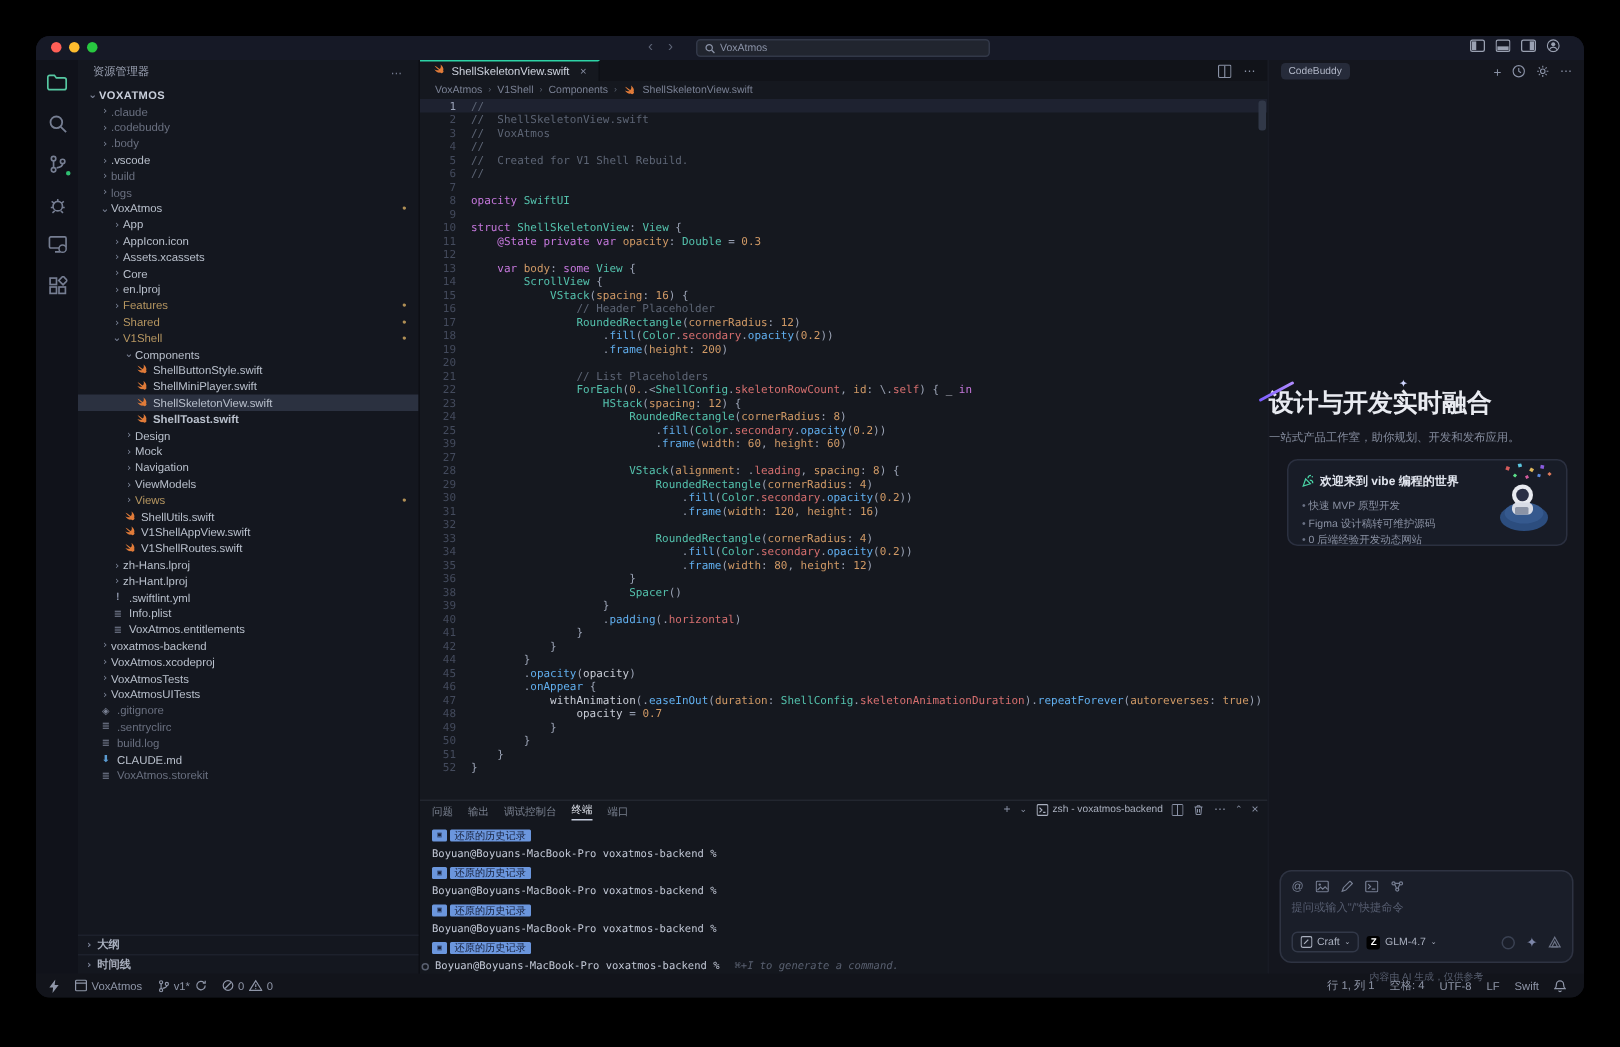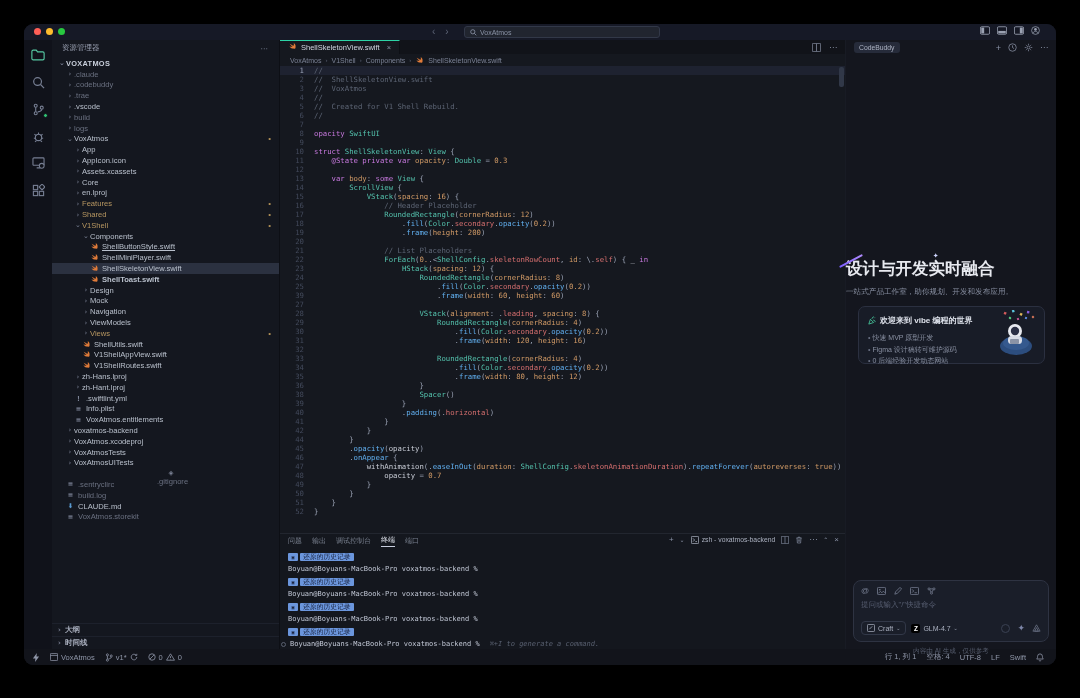--- a/index.html
+++ b/index.html
@@ -238,21 +238,21 @@
             <div class="trow dim" style="padding-left: 14px;">
               <span class="chev">›</span>
               <span>.claude</span>
             </div>
             <div class="trow dim" style="padding-left: 14px;">
               <span class="chev">›</span>
               <span>.codebuddy</span>
             </div>
             <div class="trow dim" style="padding-left: 14px;">
               <span class="chev">›</span>
-              <span>.trae</span>
+              <span>.body</span>
             </div>
             <div class="trow" style="padding-left: 14px;">
               <span class="chev">›</span>
               <span>.vscode</span>
             </div>
             <div class="trow dim" style="padding-left: 14px;">
               <span class="chev">›</span>
               <span>build</span>
             </div>
             <div class="trow dim" style="padding-left: 14px;">
@@ -296,21 +296,21 @@
             </div>
             <div class="trow mod" style="padding-left: 22px;">
               <span class="chev">⌄</span>
               <span>V1Shell</span>
               <span class="dotmark">•</span>
             </div>
             <div class="trow" style="padding-left: 30px;">
               <span class="chev">⌄</span>
               <span>Components</span>
             </div>
-            <div class="trow" style="padding-left: 38px; text-decoration: underline;">
+            <div class="trow" style="padding-left: 38px;">
               <span class="fic">
                 <svg width="9" height="9" viewBox="0 0 16 16">
                   <path d="M13.2 9.6c1.2-3.2-.8-6.4-3.2-7.8 1 2 .4 4.2-.8 5.4C7.6 5.8 5 3.8 3 3.2c1.6 2.2 3.8 4.2 5.4 5.2-1.6.6-4.2 0-5.8-1 1.6 2.6 4.8 4.6 7 4 2 1.4 3.2.6 4-1 .4-.4-.2-.8-.4-.8z" fill="#e07b39"></path>
                 </svg>
               </span>
               <span>ShellButtonStyle.swift</span>
             </div>
             <div class="trow" style="padding-left: 38px;">
               <span class="fic">
                 <svg width="9" height="9" viewBox="0 0 16 16">
@@ -415,21 +415,21 @@
               <span>VoxAtmos.xcodeproj</span>
             </div>
             <div class="trow" style="padding-left: 14px;">
               <span class="chev">›</span>
               <span>VoxAtmosTests</span>
             </div>
             <div class="trow" style="padding-left: 14px;">
               <span class="chev">›</span>
               <span>VoxAtmosUITests</span>
             </div>
-            <div class="trow dim" style="padding-left: 14px; flex-direction: column;">
+            <div class="trow dim" style="padding-left: 14px;">
               <span class="fic">
                 <span style="color:#7a8194;font-size:6.5px;">◈</span>
               </span>
               <span>.gitignore</span>
             </div>
             <div class="trow dim" style="padding-left: 14px;">
               <span class="fic">
                 <span style="color:#7a8194;font-size:6.5px;">≣</span>
               </span>
               <span>.sentryclirc</span>

